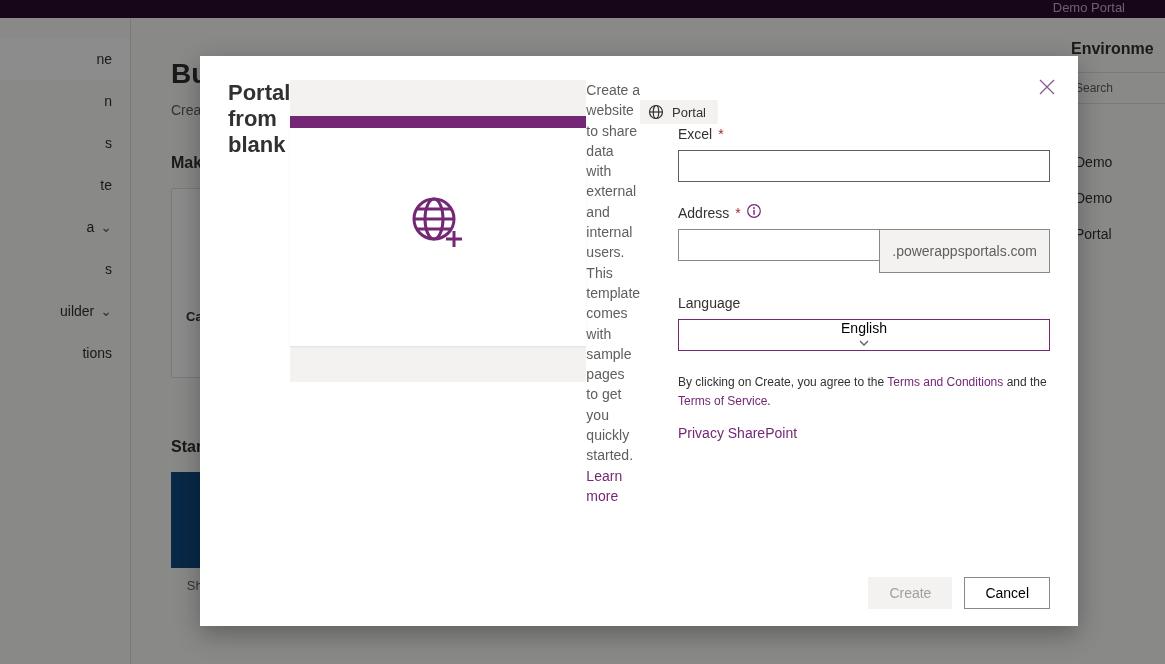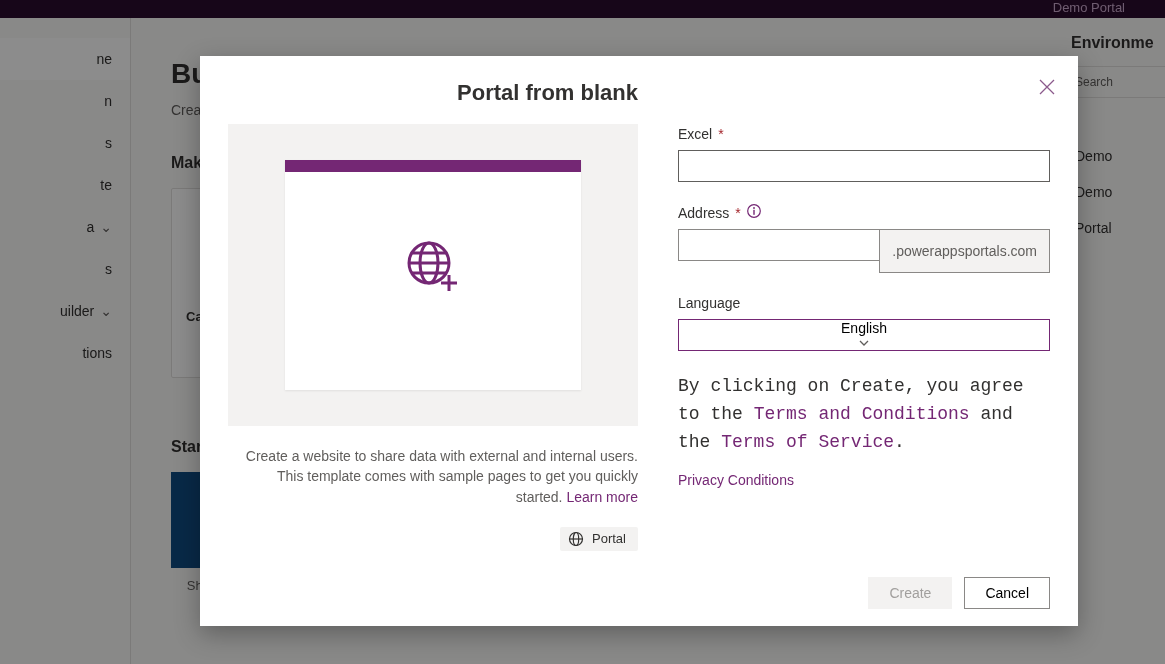--- a/index.html
+++ b/index.html
@@ -17,37 +17,37 @@
   .bg-content { flex:1; padding: 40px 40px 0 40px; color:#323130; }
   .bg-h1 { font-size: 28px; font-weight:600; margin-bottom:12px; }
   .bg-sub { font-size:14px; margin-bottom:36px; color:#605e5c; }
   .bg-section-title { font-size:16px; font-weight:600; margin-bottom:16px; }
   .bg-card { width: 200px; height: 190px; border:1px solid #e1dfdd; border-radius:2px; background:#fff; padding:120px 14px 14px 14px; font-size:13px; font-weight:600; margin-bottom:60px; }
   .bg-pill-row { display:flex; gap:14px; }
   .bg-pill { width:96px; height:96px; background:#0f4c81; }
   .bg-labels { display:flex; gap:14px; margin-top:10px; font-size:13px; color:#605e5c; }
   .bg-labels span { width:96px; text-align:center; }
 
-  .bg-rightcol { position:absolute; top:34px; right:0; width:100px; font-size:14px; color:#323130; }
+  .bg-rightcol { position:absolute; top:40px; right:0; width:100px; font-size:14px; color:#323130; }
   .bg-rightcol .hdr { font-weight:600; font-size:16px; margin-bottom:14px; padding-left:6px; }
   .bg-rightcol .srch { height:32px; border-top:1px solid #e1dfdd; border-bottom:1px solid #e1dfdd; display:flex; align-items:center; padding-left:10px; color:#605e5c; font-size:12px; margin-bottom:40px;}
   .bg-rightcol .ritem { padding:10px 0 10px 10px; }
 
   .bg-tenant { position:absolute; top:0; right:40px; color:#c9a8cc; font-size:13px; }
 
   
   .overlay-scrim { position:absolute; inset:0; background: rgba(0,0,0,0.45); }
 
   
   .dialog { position:absolute; top:56px; left:200px; width:878px; height:570px; background:#fff; box-shadow:0 8px 24px rgba(0,0,0,0.3); display:flex; flex-direction:column; }
   .dialog-body { flex:1; display:flex; padding: 24px 28px 10px 28px; }
   .dialog-title { font-size:22px; font-weight:600; color:#323130; margin-bottom:18px; }
   .close-btn { position:absolute; top:20px; right:20px; width:22px; height:22px; cursor:pointer; display:flex; align-items:center; justify-content:center; background:none; border:none; }
 
-  .left-col { width: 410px; display:flex; flex-direction:column;text-align:right; }
+  .left-col { width: 410px; display:flex; flex-direction:row; }
   .right-col { flex:1; padding-left:40px; padding-top:46px; }
 
   .preview-box { width:410px; height:302px; background:#f3f2f1; display:flex; align-items:center; justify-content:center; margin-bottom:20px; }
   .preview-inner { width: 296px; height:230px; background:#fff; position:relative; box-shadow:0 1px 2px rgba(0,0,0,0.08); }
   .preview-stripe { position:absolute; top:0; left:0; right:0; height:12px; background:#742774; }
   .preview-icon { position:absolute; top:50%; left:50%; transform:translate(-50%,-60%); }
 
   .desc { font-size:14px; color:#605e5c; line-height:1.45; }
   .desc a { color:#742774; text-decoration:none; }
 
@@ -59,21 +59,21 @@
   .field-label { font-size:14px; color:#323130; margin-bottom:8px; display:flex; align-items:center; gap:6px; }
   .req { color:#a4262c; }
   .info-icon { color:#742774; }
   .text-input { width:100%; height:32px; border:1px solid #605e5c; padding:0 8px; font-size:14px; outline:none;}
   .addr-row { display:flex; }
   .addr-row .text-input { flex:1; border-right:none; color:#323130; border-color:#8a8886;}
   .addr-suffix { height:44px; border:1px solid #8a8886; background:#f3f2f1; display:flex; align-items:center; padding:0 12px; font-size:14px; color:#605e5c; }
   .select { width:100%; height:32px; border:1px solid #742774; padding:0 10px; font-size:14px; display:flex; align-items:center; justify-content:space-between; cursor:pointer;flex-direction:column; }
   .select .chevd { color:#605e5c; }
 
-  .legal { font-size:18px; color:#323130; line-height:1.55; margin-bottom:14px;font-family:Liberation Mono, monospace; }
+  .legal { font-size:12px; color:#323130; line-height:1.55; margin-bottom:14px; }
   .legal a { color:#742774; text-decoration:none; }
   .privacy a { color:#742774; text-decoration:none; font-size:14px; }
 
   .dialog-footer { height:66px; display:flex; align-items:center; justify-content:flex-end; padding:0 28px; gap:12px; }
   .btn { height:32px; padding:0 20px; font-size:14px; border:1px solid #8a8886; background:#fff; cursor:pointer; }
   .btn.primary { background:#f3f2f1; border-color:#f3f2f1; color:#a19f9d; cursor:default; }
 </style>
 </head>
 <body>
 
@@ -229,21 +229,21 @@
                 <path d="M2 4 L6 8 L10 4" fill="none" stroke="#605e5c" stroke-width="1.3"></path>
               </svg>
           </span>
         </div>
       </div>
 
       <div class="legal">
         <span>By clicking on Create, you agree to the </span><a href="#">Terms and Conditions</a><span> and the </span><a href="#">Terms of Service</a><span>.</span>
       </div>
       <div class="privacy">
-        <a href="#">Privacy Conditions</a>
+        <a href="#">Privacy SharePoint</a>
       </div>
     </div>
   </div>
 
   <div class="dialog-footer">
     <button class="btn primary">Create</button>
     <button class="btn">Cancel</button>
   </div>
 </div>
 

